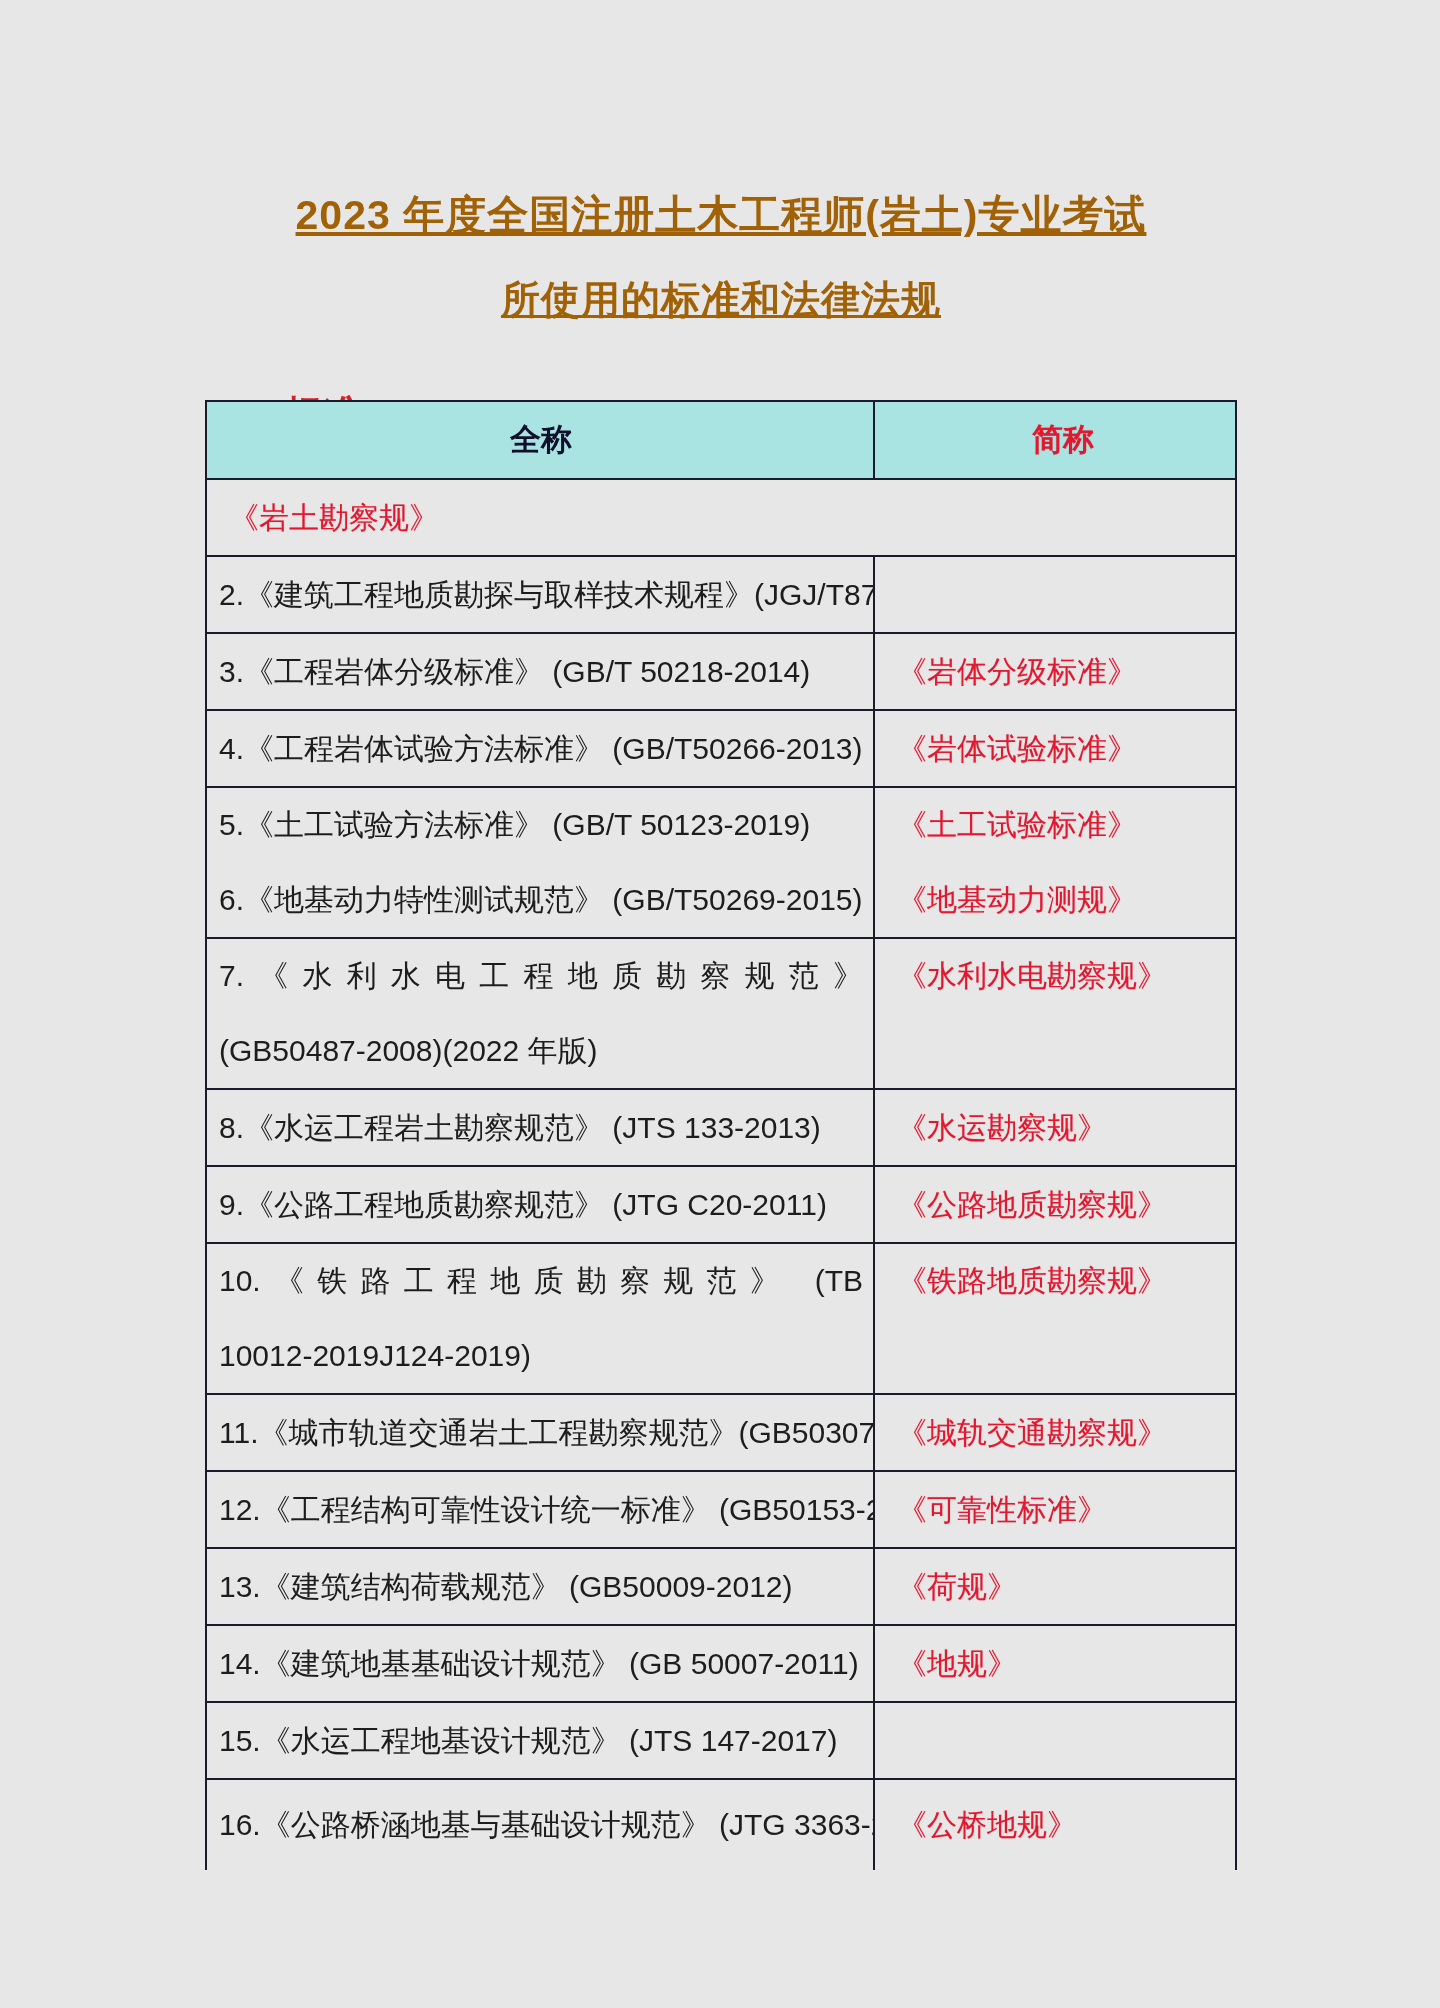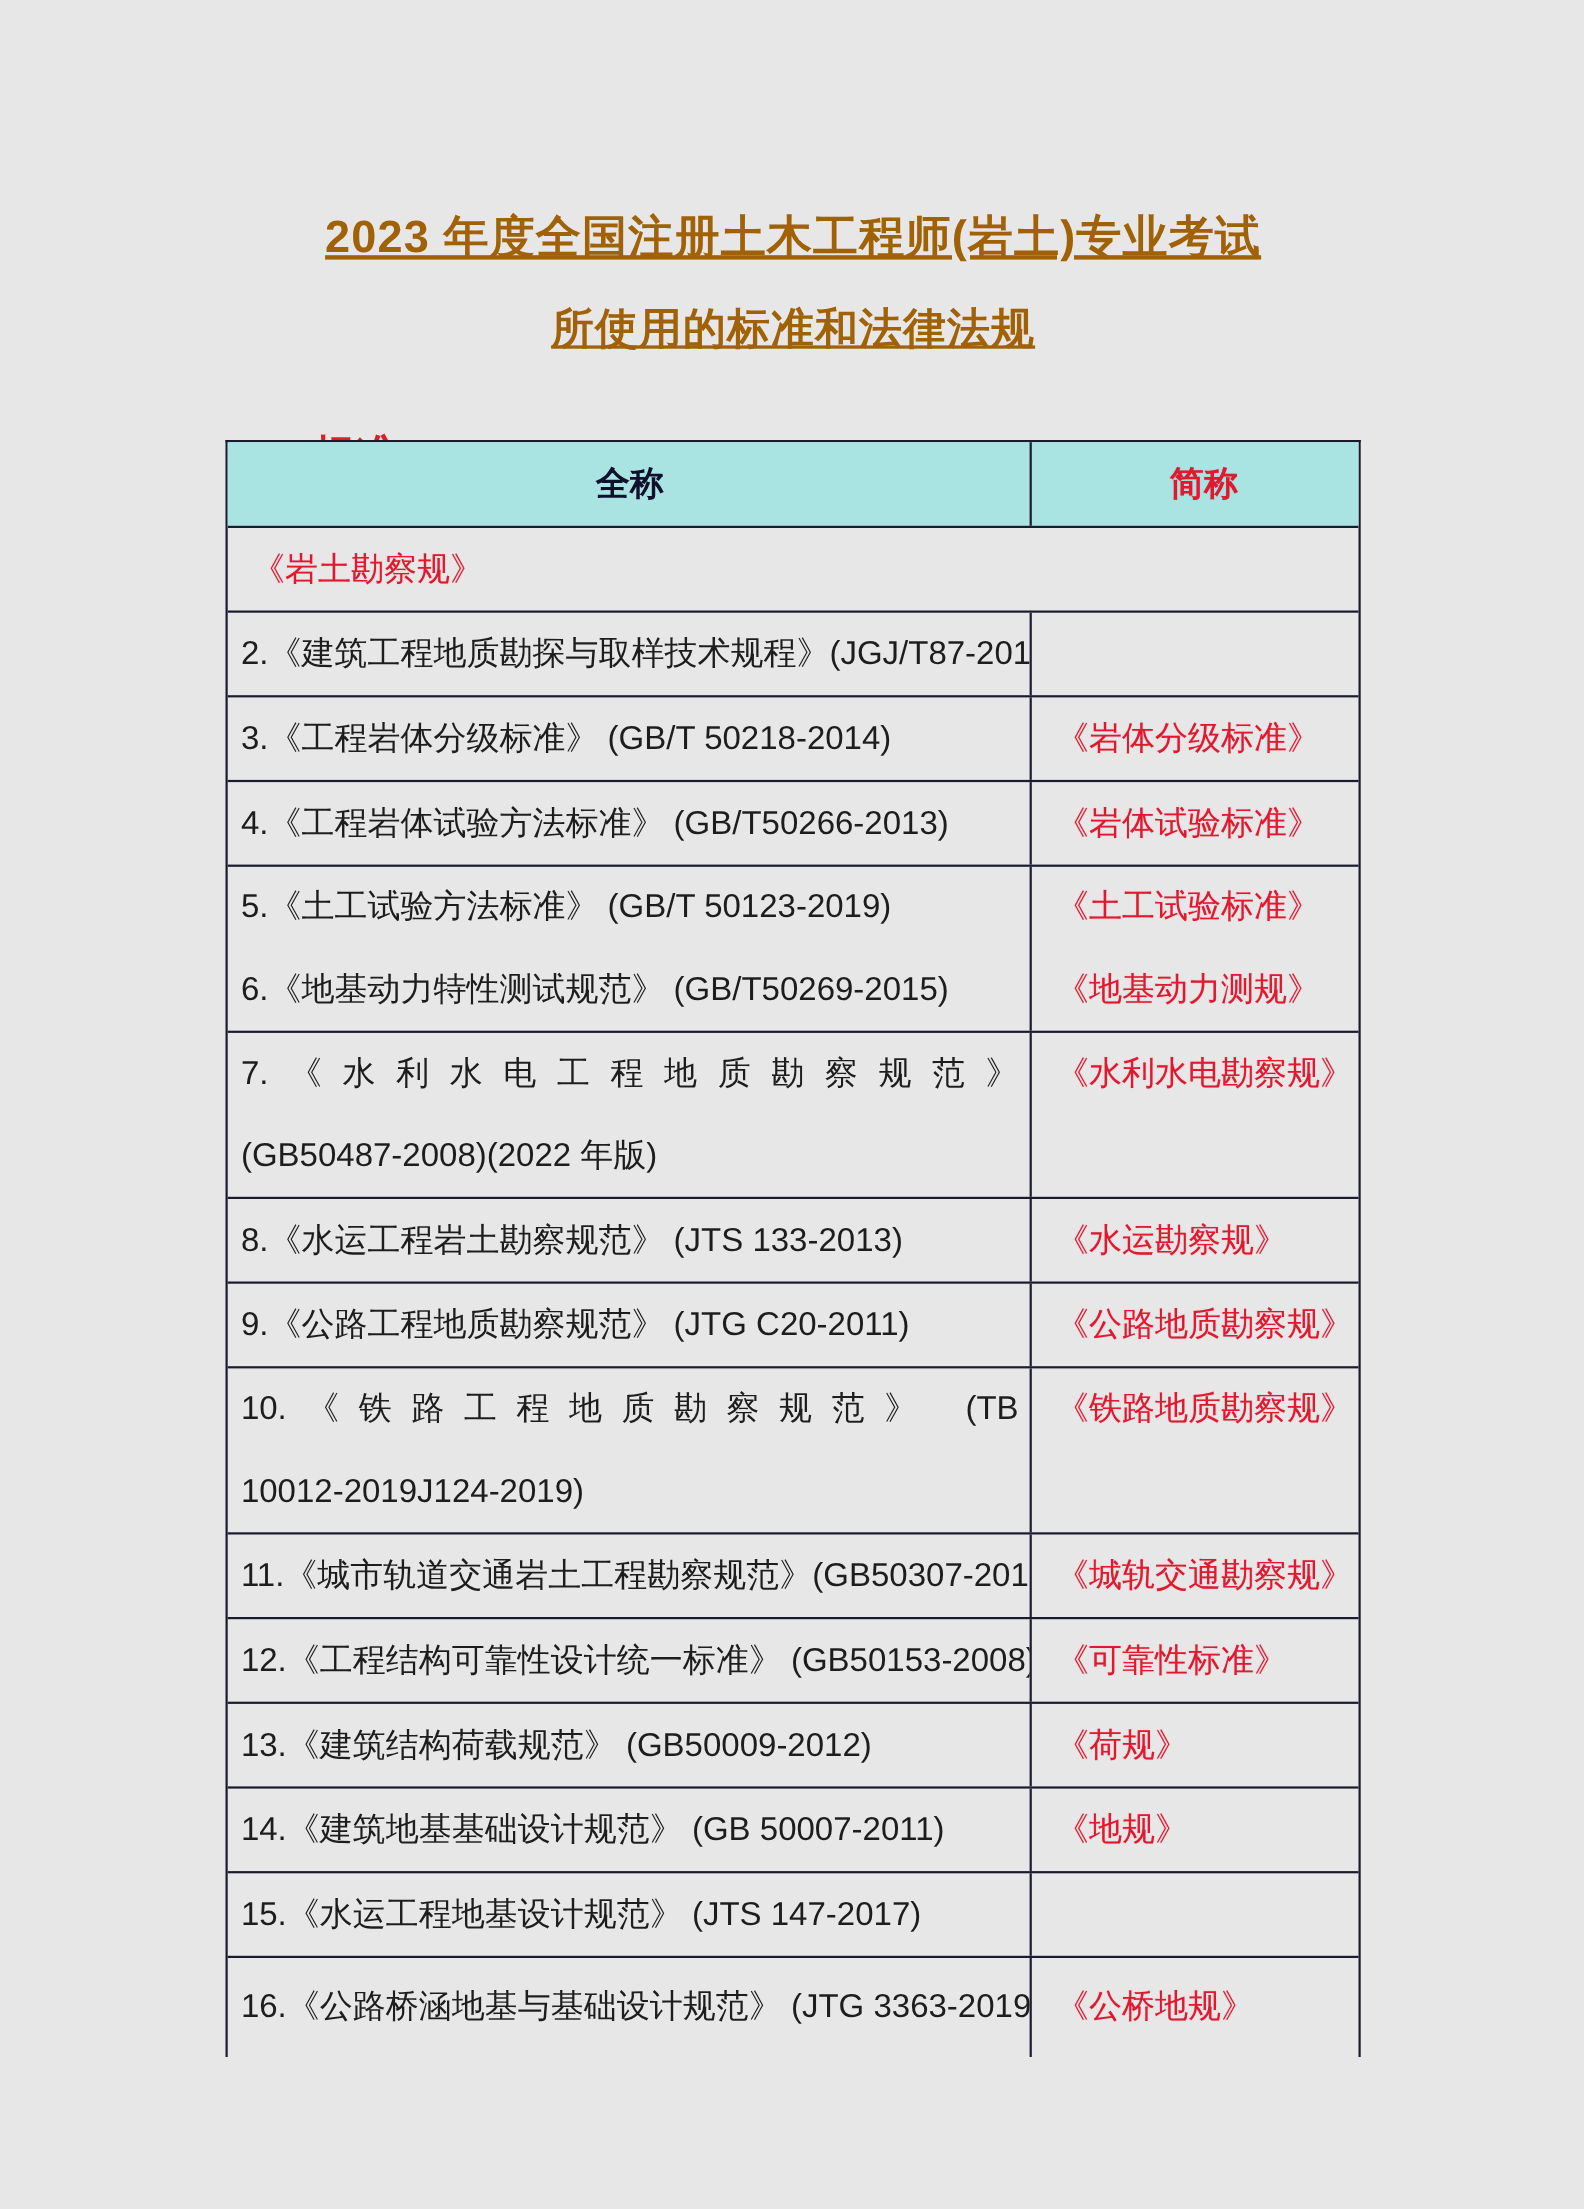--- a/index.html
+++ b/index.html
@@ -34,21 +34,21 @@
     position:absolute; left:205px; top:400px; width:1032px;
     border:2px solid #1b1b2e; border-bottom:none;
     background:#e7e7e7;
   }
   .trow { display:flex; height:77px; border-bottom:2px solid #1b1b2e; }
   .trow.tall { height:151px; }
   .trow.header-row { height:78px; background:#a9e4e2; }
   .trow.clipped { height:90px; border-bottom:none; }
 
   .cell { display:flex; flex-direction:column; justify-content:space-around; overflow:hidden; }
-  .cell-left  { width:731px; border-right:2px solid #1b1b2e; padding:0 10px 0 12px; }
+  .cell-left  { width:668px; border-right:2px solid #1b1b2e; padding:0 10px 0 12px; }
   .cell-right { flex:1; padding:0 6px 0 22px; }
 
   .line { display:block; min-height:38px; line-height:38px; font-size:30px; color:#1d1d1d; white-space:nowrap; }
   .line.justify { text-align:justify; text-align-last:justify; white-space:normal; }
   .line.short { color:#e0192e; text-shadow:0 0 1px rgba(233,30,80,.35); }
 
   .header-row .cell { justify-content:center; }
   .header-row .hline {
     display:block; text-align:center; font-size:31px; font-weight:bold; line-height:36px;
   }

